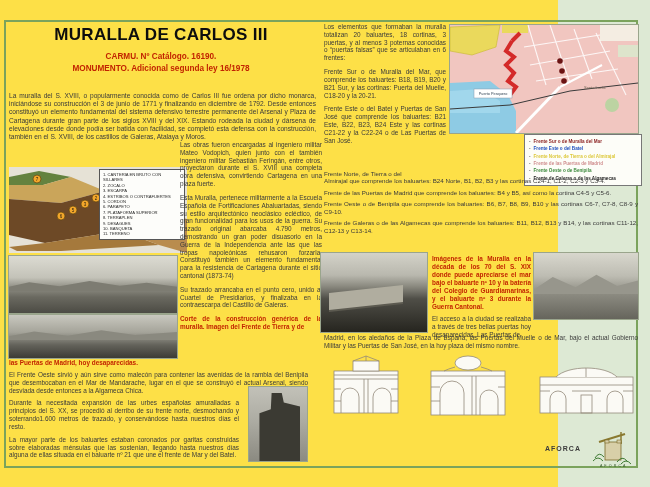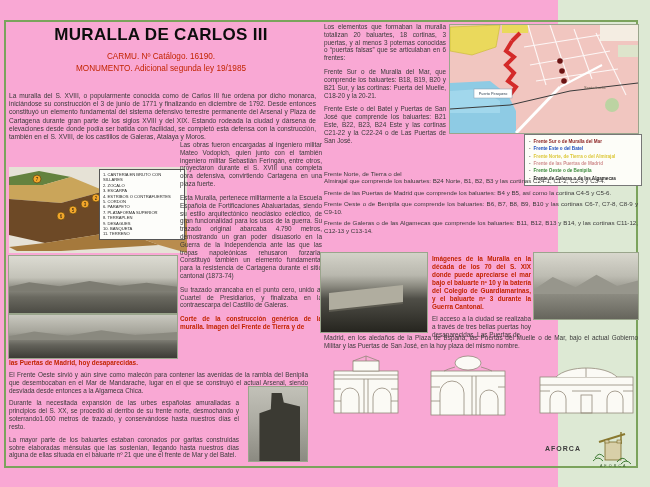--- a/index.html
+++ b/index.html
@@ -1,26 +1,26 @@
 <!DOCTYPE html>
 <html><head>
 <meta charset="utf-8">
 <style>
   html,body{margin:0;padding:0;}
   body{width:650px;height:487px;overflow:hidden;background:#dde9d4;
        font-family:"Liberation Sans",sans-serif;color:#3a3a3a;}
-  .page{position:relative;width:558px;height:487px;background:#f9a8d4;}
+  .page{position:relative;width:558px;height:487px;background:#fde047;}
   .frame{position:absolute;left:4px;top:20px;width:630px;height:444px;
          border:2px solid #7ba35c;pointer-events:none;}
   .abs{position:absolute;}
   .jtext{font-size:6.6px;line-height:1.24;text-align:justify;}
   .small{font-size:6.4px;line-height:1.22;text-align:justify;}
   .redcap{color:#c22400;font-weight:bold;font-size:6.4px;line-height:1.25;text-align:justify;}
   .title{font-size:17px;font-weight:bold;color:#0d0d0d;text-align:center;letter-spacing:.3px;}
-  .catalog{margin-top:6px;text-align:center;font-size:8.2px;line-height:1.5;font-weight:normal;color:#c22400;}
+  .catalog{margin-top:6px;text-align:center;font-size:8.2px;line-height:1.5;font-weight:bold;color:#c22400;}
   .photo{position:absolute;box-shadow:0 0 0 1px #9aa58c;overflow:hidden;}
   .pano1{background:linear-gradient(#dcdbd2 0%,#c3c2b8 38%,#8f8e84 55%,#6a6960 72%,#4c4b44 100%);}
   .pano1 .ridge{position:absolute;left:0;right:0;top:42%;height:20%;background:#7d7c72;
       clip-path:polygon(0 60%,12% 20%,30% 55%,48% 10%,66% 50%,82% 25%,100% 60%,100% 100%,0 100%);}
   .pano2{background:linear-gradient(#c9c8bf 0%,#a5a49a 40%,#63625a 70%,#3c3b35 100%);}
   .pano2 .ridge{position:absolute;left:0;right:0;top:30%;height:28%;background:#8a897f;
       clip-path:polygon(0 70%,15% 30%,35% 65%,55% 20%,75% 60%,100% 35%,100% 100%,0 100%);}
   .ph-harbor{background:linear-gradient(#d3d2c8 0%,#b9b8ae 28%,#8b8a80 42%,#4f4e47 58%,#26251f 100%);}
   .ph-harbor .wall{position:absolute;left:8%;top:46%;width:70%;height:22%;background:#b0ad9f;
       transform:skewY(-6deg);box-shadow:0 2px 0 #5c5a50;}
@@ -43,21 +43,21 @@
 </head>
 <body>
 
 <div class="page">
   <div class="frame"></div>
 
   <div class="abs" style="left:10px;top:25px;width:302px;">
     <div class="title">MURALLA DE CARLOS III</div>
     <div class="catalog">
       <div>CARMU. Nº Catálogo. 16190.</div>
-      <div>MONUMENTO. Adicional segunda ley 19/1985</div>
+      <div>MONUMENTO. Adicional segunda ley 16/1978</div>
     </div>
   </div>
 
   <div class="abs jtext" style="left:9px;top:92px;width:307px;">La muralla del S. XVIII, o popularmente conocida como de Carlos III fue ordena por dicho monarca, iniciándose su construcción el 3 de junio de 1771 y finalizando en diciembre de 1792. Desde entonces constituyó un elemento fundamental del sistema defensivo terrestre permanente del Arsenal y Plaza de Cartagena durante gran parte de los siglos XVIII y del XIX. Estando rodeada la ciudad y dársena de elevaciones desde donde podía ser batida con facilidad, se completó esta defensa con la construcción, también en el S. XVIII, de los castillos de Galeras, Atalaya y Moros.</div>
 
   <div class="abs" style="left:9px;top:167px;width:178px;height:86px;">
     <svg width="178" height="86" viewBox="0 0 178 86">
       <rect x="0" y="0" width="178" height="86" fill="#e6e2d6"></rect>
       <polygon points="0,10 30,4 62,10 34,18 0,18" fill="#64823f"></polygon>
       <polygon points="0,18 34,18 62,10 96,24 52,36 0,32" fill="#caa55a"></polygon>

